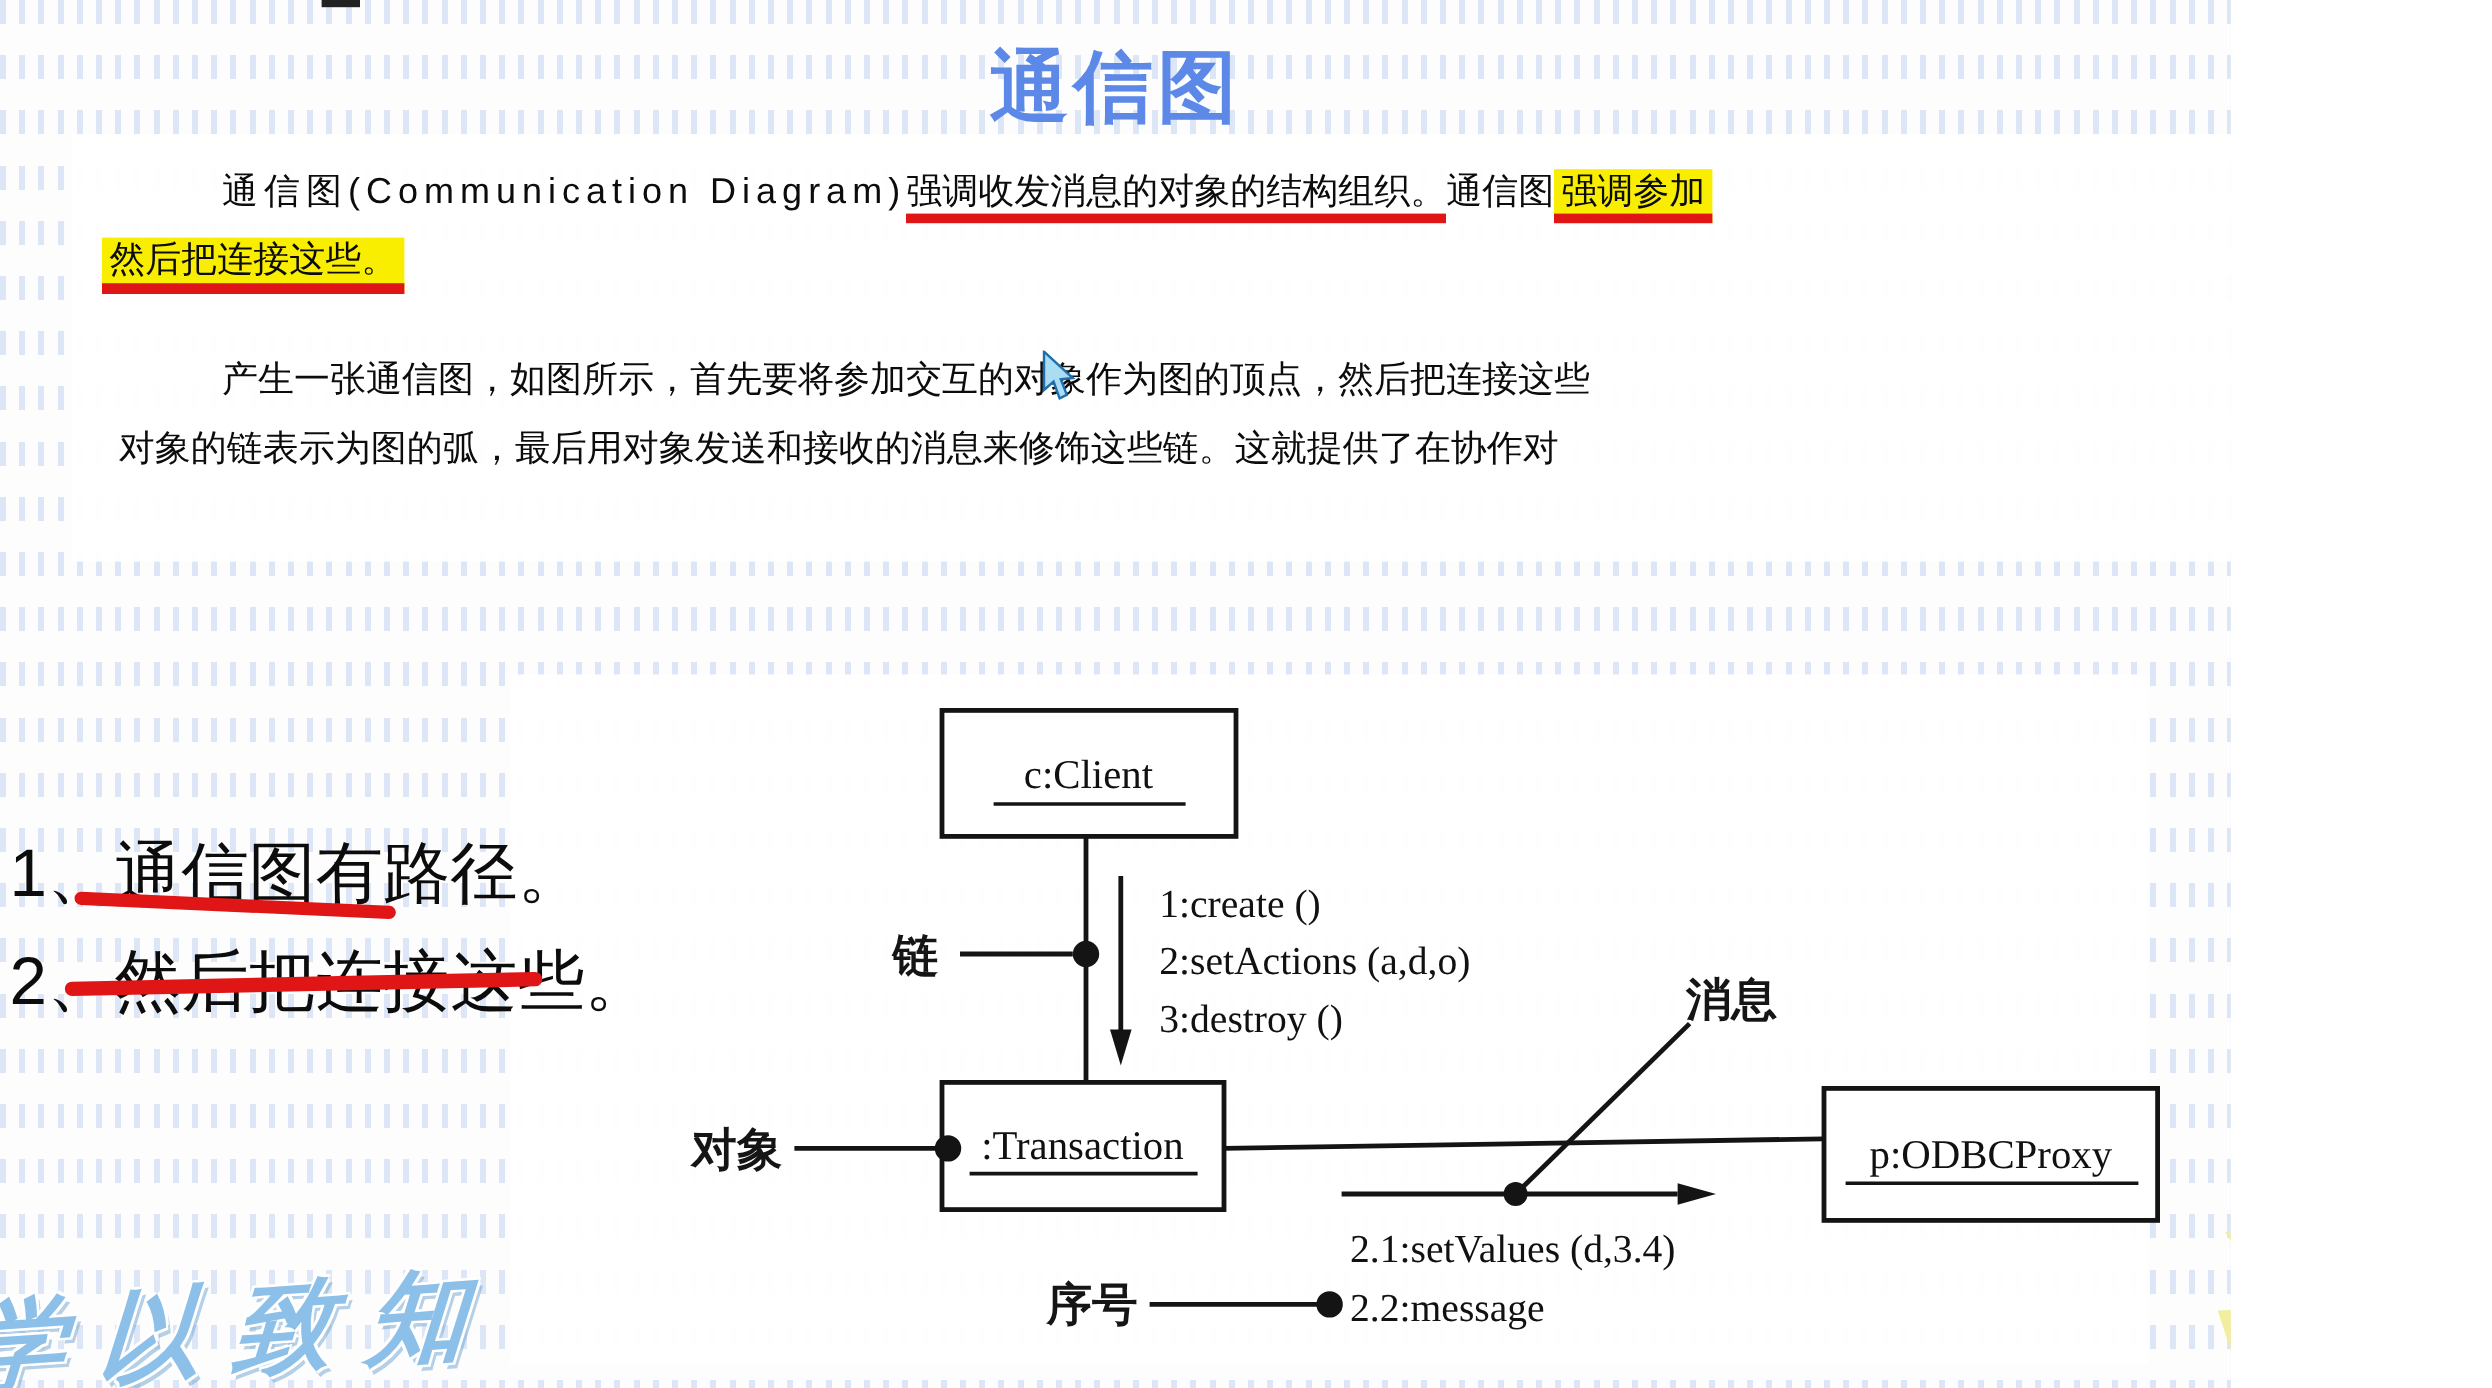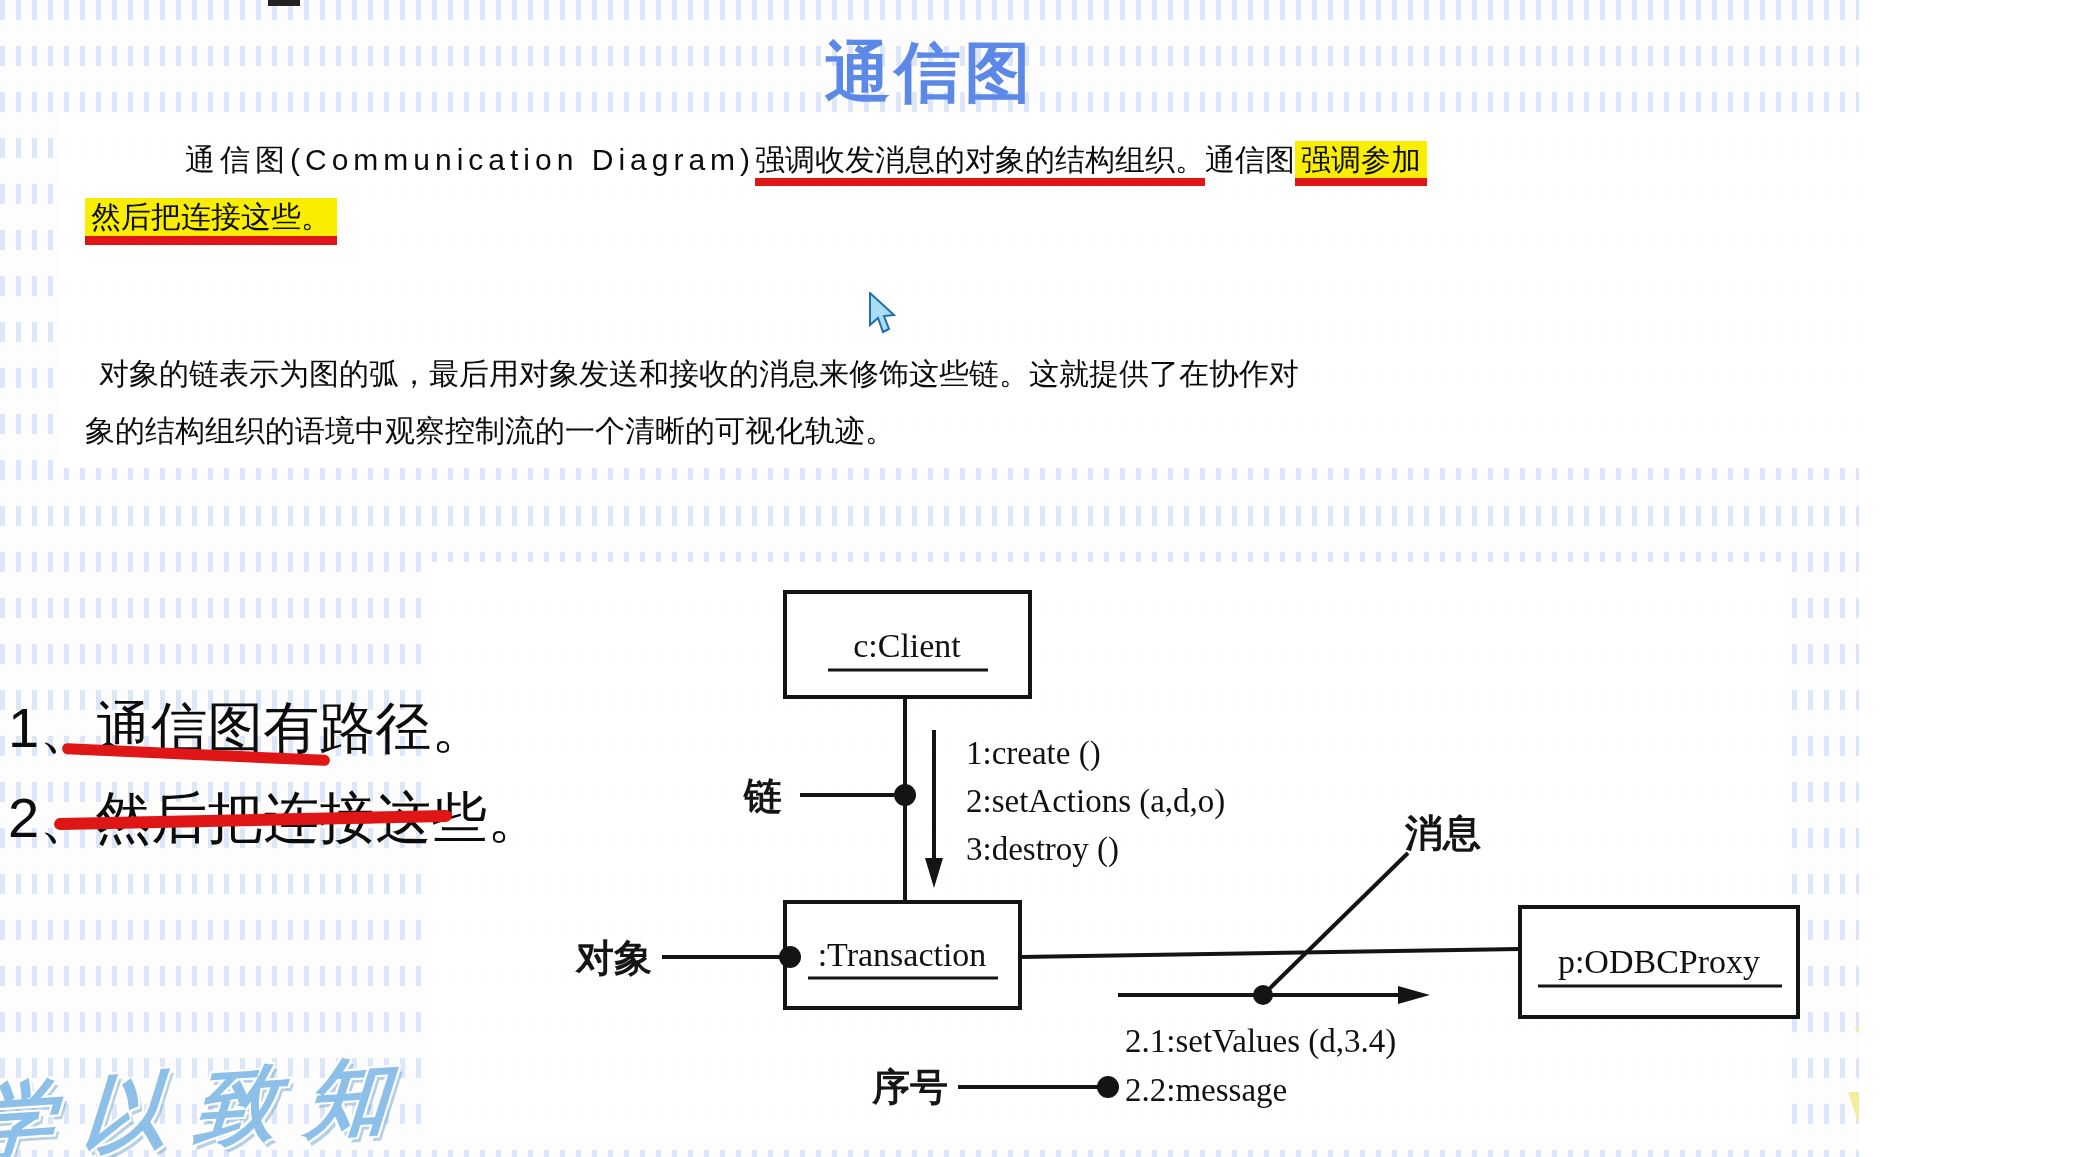--- a/index.html
+++ b/index.html
@@ -64,22 +64,22 @@
 
   <div class="title">通信图</div>
 
   <div class="para p1l1">
     <span class="latin">通信图(Communication Diagram)</span><span class="red-underline">强调收发消息的对象的结构组织。</span><span>通信图</span><span class="hl red-underline">强调参加</span>
   </div>
   <div class="para p1l2">
     <span class="hl hl-underline">然后把连接这些。</span>
   </div>
 
+  <div class="para p2l1">产生一张通信图，如图所示，首先要将参加交互的对象作为图的顶点，然后把连接这些</div>
   <div class="para p2l2">对象的链表示为图的弧，最后用对象发送和接收的消息来修饰这些链。这就提供了在协作对</div>
-  <div class="para p2l3">象的结构组织的语境中观察控制流的一个清晰的可视化轨迹。</div>
 
   <div class="notes">
     <div class="note-line">
       <span>1、</span><span>通信图有路径。</span>
     </div>
     <div class="note-line">
       <span>2、</span><span>然后把连接这些。</span>
     </div>
   </div>
   <div class="red-bar bar1"></div>

